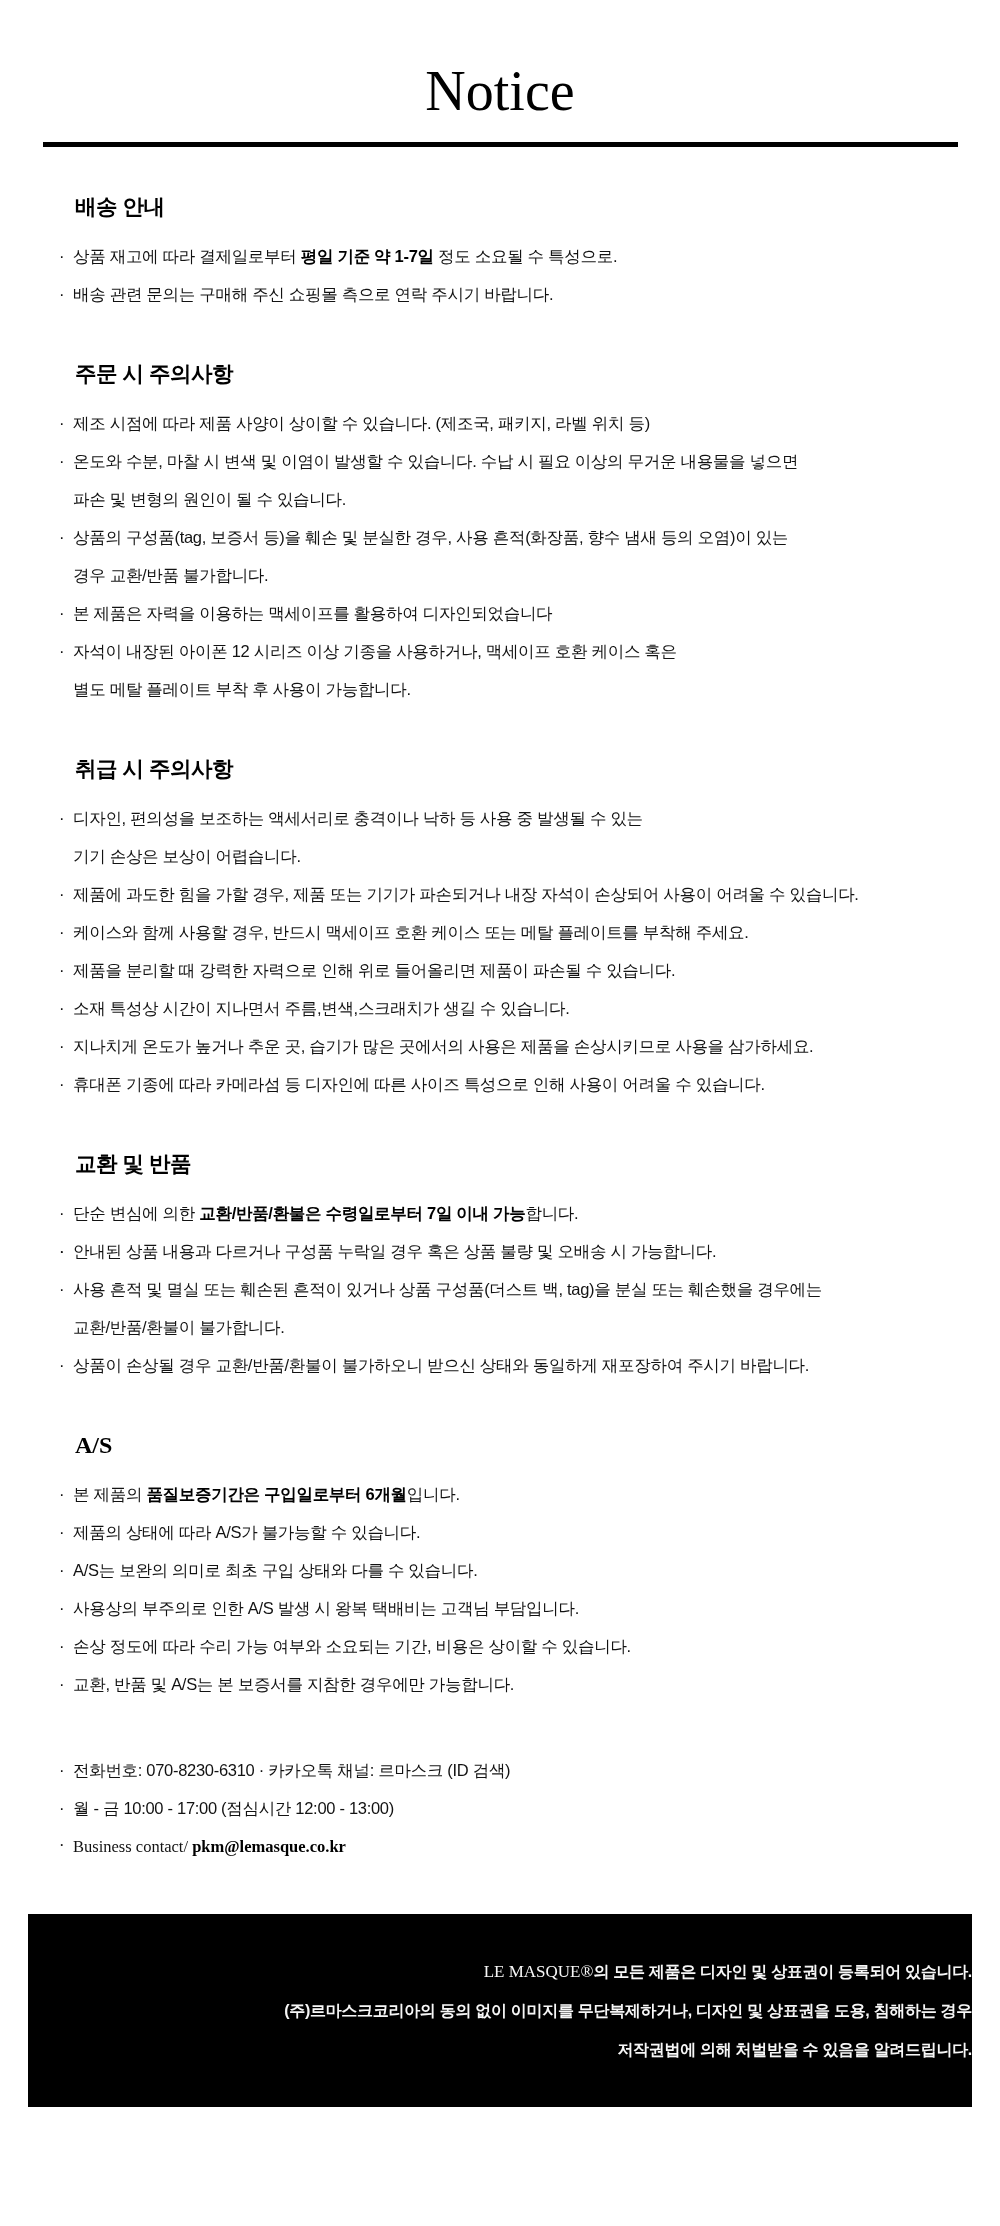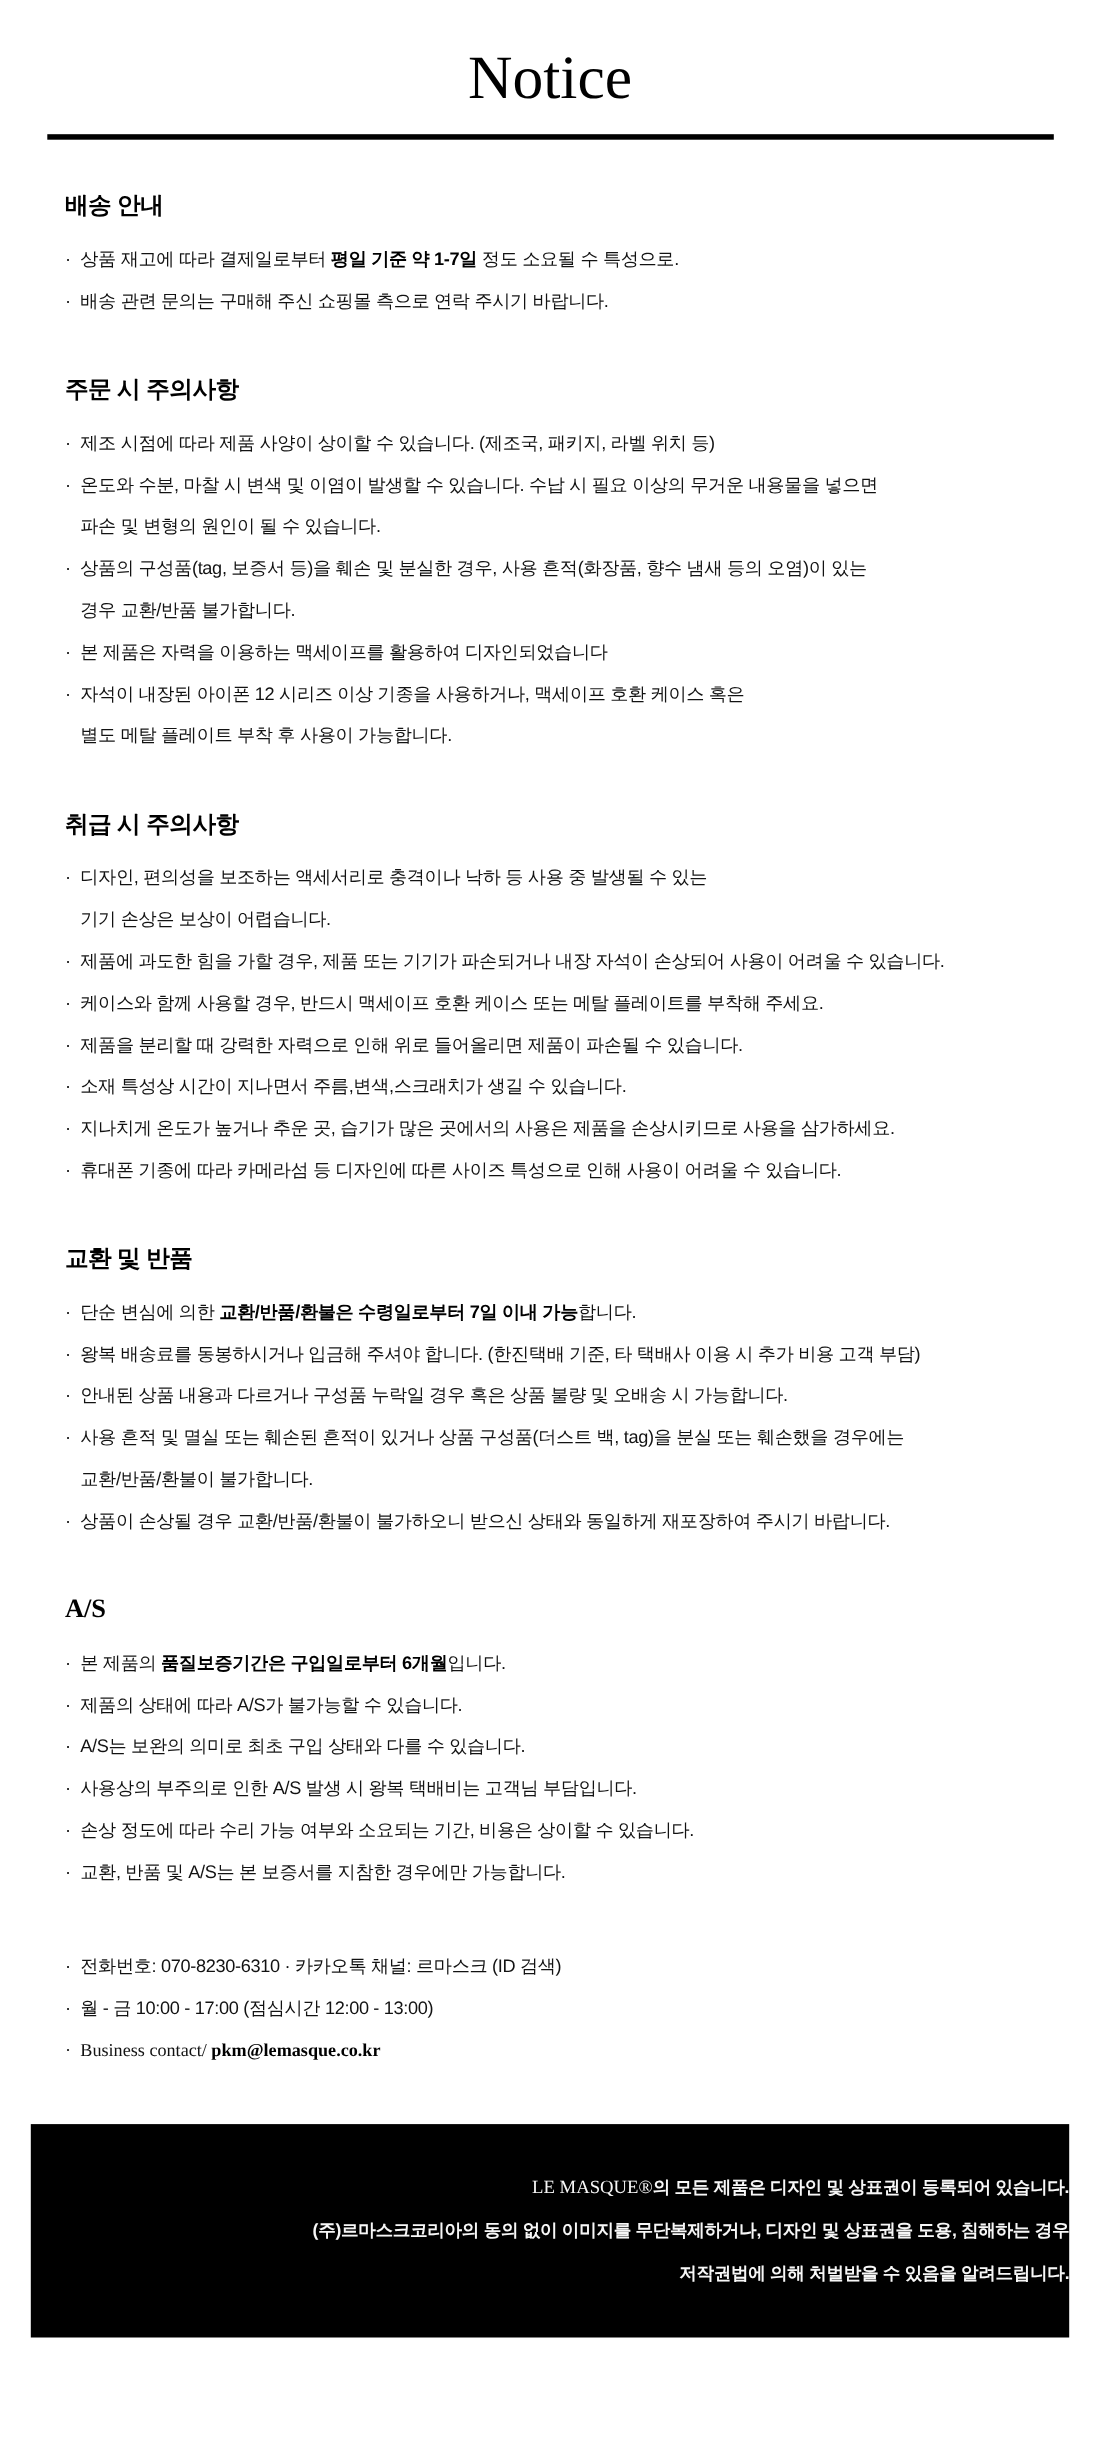--- a/index.html
+++ b/index.html
@@ -2,29 +2,29 @@
 <html lang="ko"><head>
 <meta charset="utf-8">
 <style>
   html,body { margin:0; padding:0; background:#ffffff; }
   .page {
     width:1000px; height:2226px; overflow:hidden; position:relative;
     background:#ffffff; color:#121212; box-sizing:border-box;
     font-family:"Liberation Sans","DejaVu Sans",sans-serif;
   }
   .title {
-    margin:0; padding-top:42px; line-height:58px;
+    margin:0; padding-top:62px; line-height:58px;
     font-family:"Liberation Serif","DejaVu Serif",serif;
     font-weight:400; font-size:56px; text-align:center; color:#000000;
   }
   .rule { border:none; height:5px; background:#000000; width:915px; margin:22px auto 0; }
   main { padding:47px 30px 0 59px; }
   section { margin-bottom:48px; }
   h2 {
-    margin:0 0 16px; line-height:27px; font-size:21.5px; font-weight:700;
+    margin:0 16px 16px; line-height:27px; font-size:21.5px; font-weight:700;
     color:#000000; letter-spacing:-0.5px;
   }
   h2.serif { font-family:"Liberation Serif","DejaVu Serif",serif; font-size:24px; letter-spacing:0; }
   .li {
     margin:0; line-height:38px; font-size:16.5px; letter-spacing:-0.3px;
     position:relative; padding-left:14px; white-space:nowrap;
   }
   .li .dot { position:absolute; left:0; top:0; }
   .li b, .li .b { font-weight:700; color:#000000;margin-top:38px; }
   .serif-seg { font-family:"Liberation Serif","DejaVu Serif",serif; letter-spacing:0; }
@@ -61,21 +61,21 @@
         <p class="li"><span class="dot">·</span><span>제품에 과도한 힘을 가할 경우, 제품 또는 기기가 파손되거나 내장 자석이 손상되어 사용이 어려울 수 있습니다.</span></p>
         <p class="li"><span class="dot">·</span><span>케이스와 함께 사용할 경우, 반드시 맥세이프 호환 케이스 또는 메탈 플레이트를 부착해 주세요.</span></p>
         <p class="li"><span class="dot">·</span><span>제품을 분리할 때 강력한 자력으로 인해 위로 들어올리면 제품이 파손될 수 있습니다.</span></p>
         <p class="li"><span class="dot">·</span><span>소재 특성상 시간이 지나면서 주름,변색,스크래치가 생길 수 있습니다.</span></p>
         <p class="li"><span class="dot">·</span><span>지나치게 온도가 높거나 추운 곳, 습기가 많은 곳에서의 사용은 제품을 손상시키므로 사용을 삼가하세요.</span></p>
         <p class="li"><span class="dot">·</span><span>휴대폰 기종에 따라 카메라섬 등 디자인에 따른 사이즈 특성으로 인해 사용이 어려울 수 있습니다.</span></p>
       </section>
       <section>
         <h2>교환 및 반품</h2>
         <p class="li"><span class="dot">·</span><span>단순 변심에 의한 </span><b>교환/반품/환불은 수령일로부터 7일 이내 가능</b><span>합니다.</span></p>
-        <p class="li"><span class="dot">·</span><span>왕복 배송료를 동봉하시거나 입금해 주셔야 합니다. (한진택배 기준, 타 택배사 이용 시 추가 비용 고객 부담)</span></p>
+        <p class="li"><span class="dot">·</span></p>
         <p class="li"><span class="dot">·</span><span>안내된 상품 내용과 다르거나 구성품 누락일 경우 혹은 상품 불량 및 오배송 시 가능합니다.</span></p>
         <p class="li"><span class="dot">·</span><span>사용 흔적 및 멸실 또는 훼손된 흔적이 있거나 상품 구성품(더스트 백, tag)을 분실 또는 훼손했을 경우에는</span><br><span>교환/반품/환불이 불가합니다.</span></p>
         <p class="li"><span class="dot">·</span><span>상품이 손상될 경우 교환/반품/환불이 불가하오니 받으신 상태와 동일하게 재포장하여 주시기 바랍니다.</span></p>
       </section>
       <section>
         <h2 class="serif">A/S</h2>
         <p class="li"><span class="dot">·</span><span>본 제품의 </span><b>품질보증기간은 구입일로부터 6개월</b><span>입니다.</span></p>
         <p class="li"><span class="dot">·</span><span>제품의 상태에 따라 A/S가 불가능할 수 있습니다.</span></p>
         <p class="li"><span class="dot">·</span><span>A/S는 보완의 의미로 최초 구입 상태와 다를 수 있습니다.</span></p>
         <p class="li"><span class="dot">·</span><span>사용상의 부주의로 인한 A/S 발생 시 왕복 택배비는 고객님 부담입니다.</span></p>

